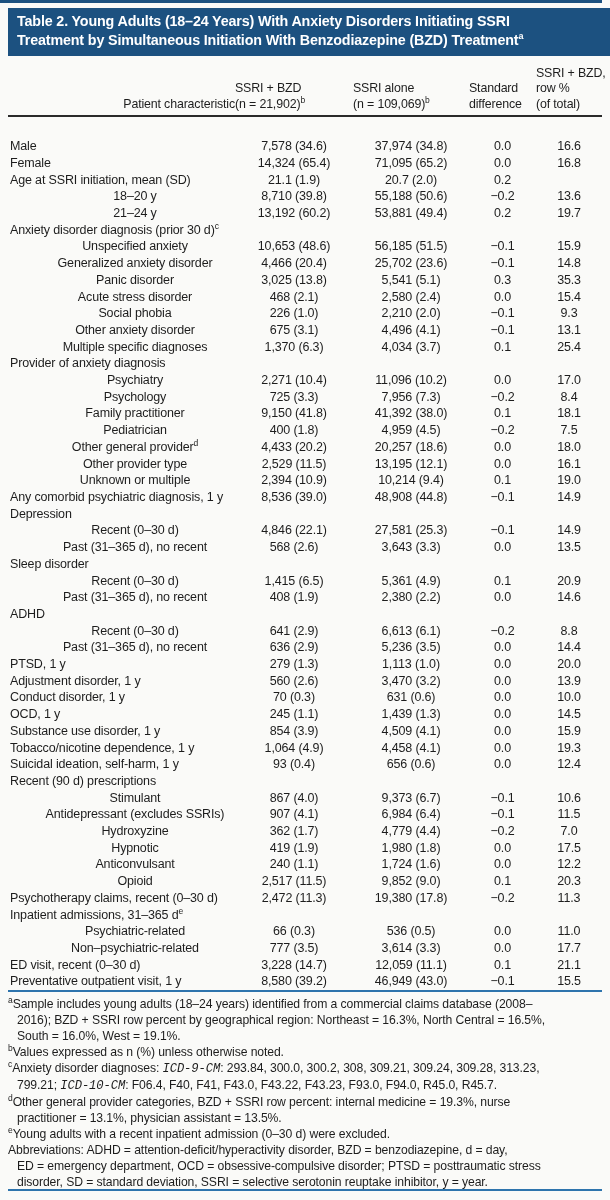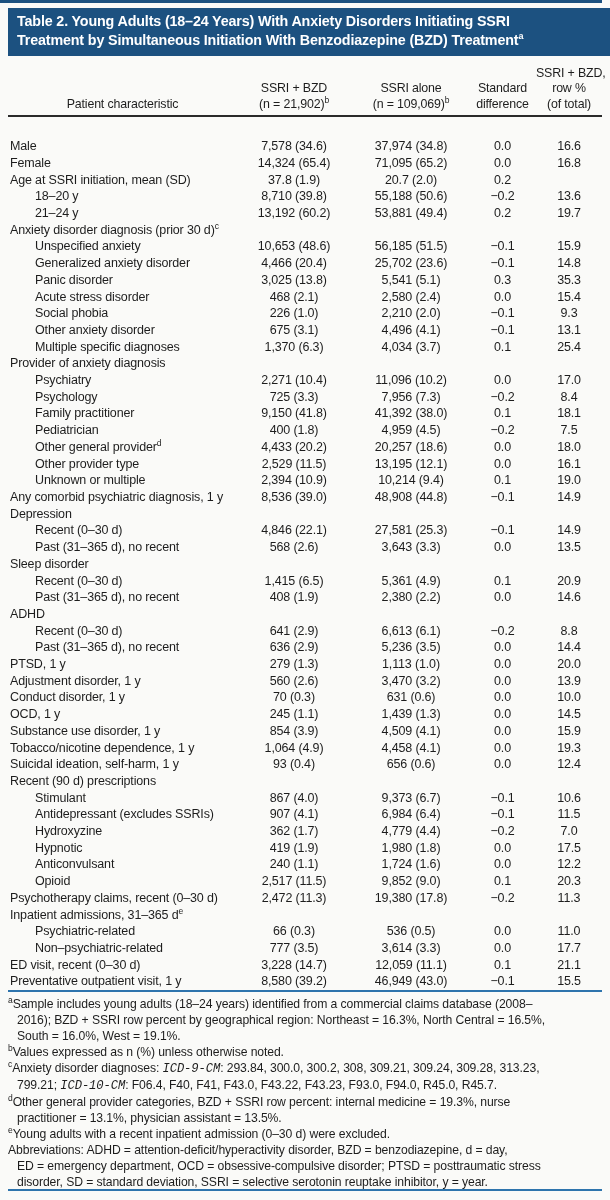--- a/index.html
+++ b/index.html
@@ -15,32 +15,32 @@
     letter-spacing:-0.15px; padding:4px 9px;
   }
   .title-bar sup { font-size:9px; line-height:0; }
   table.data {
     position:absolute; top:60px; left:8px; width:594px;
     border-collapse:collapse; table-layout:fixed;
     border-bottom:2px solid #2e74ad;
   }
   thead th {
     font-weight:400; font-size:12.4px; line-height:15.4px; letter-spacing:-0.15px;
-    vertical-align:bottom; text-align:center; padding:6px 0 3px 0;
+    vertical-align:bottom; text-align:left; padding:6px 0 3px 0;
     border-bottom:2px solid #2a2a2a; white-space:nowrap;
   }
-  thead th.char { text-align:center; padding-left:2px;margin-top:6px; }
+  thead th.char { text-align:right; padding-left:2px;margin-top:6px; }
   thead sup { font-size:8.5px; line-height:0; }
   tbody td {
     font-size:12.5px; line-height:16.7px; height:16.7px; padding:0;
     letter-spacing:-0.15px; white-space:nowrap; overflow:visible;
   }
   tbody tr:first-child td { padding-top:21px; }
   td.label { text-align:left; padding-left:2px; }
-  td.label.ind { padding-left:27px; }
+  td.label.ind { padding-left:27px;text-align:center; }
   td.num { text-align:center; }
   tbody sup { font-size:8.5px; line-height:0; }
   .footnotes {
     position:absolute; top:996px; left:8px; width:596px;
     font-size:12.2px; line-height:16px; letter-spacing:-0.1px;
   }
   .footnote { margin:0; padding-left:9px; text-indent:-9px; }
   .footnote sup { font-size:8.5px; line-height:0; }
   .footnote i { font-style:italic;font-family:Liberation Mono, monospace; }
   .bottom-rule { position:absolute; top:1189px; left:8px; width:594px; height:2px; background:#2e74ad; }
@@ -78,21 +78,21 @@
         </tr>
         <tr>
           <td class="label">Female</td>
           <td class="num">14,324 (65.4)</td>
           <td class="num">71,095 (65.2)</td>
           <td class="num">0.0</td>
           <td class="num">16.8</td>
         </tr>
         <tr>
           <td class="label">Age at SSRI initiation, mean (SD)</td>
-          <td class="num">37.8 (1.9)</td>
+          <td class="num">21.1 (1.9)</td>
           <td class="num">20.7 (2.0)</td>
           <td class="num">0.2</td>
           <td class="num"></td>
         </tr>
         <tr>
           <td class="label ind">18–20 y</td>
           <td class="num">8,710 (39.8)</td>
           <td class="num">55,188 (50.6)</td>
           <td class="num">−0.2</td>
           <td class="num">13.6</td>

